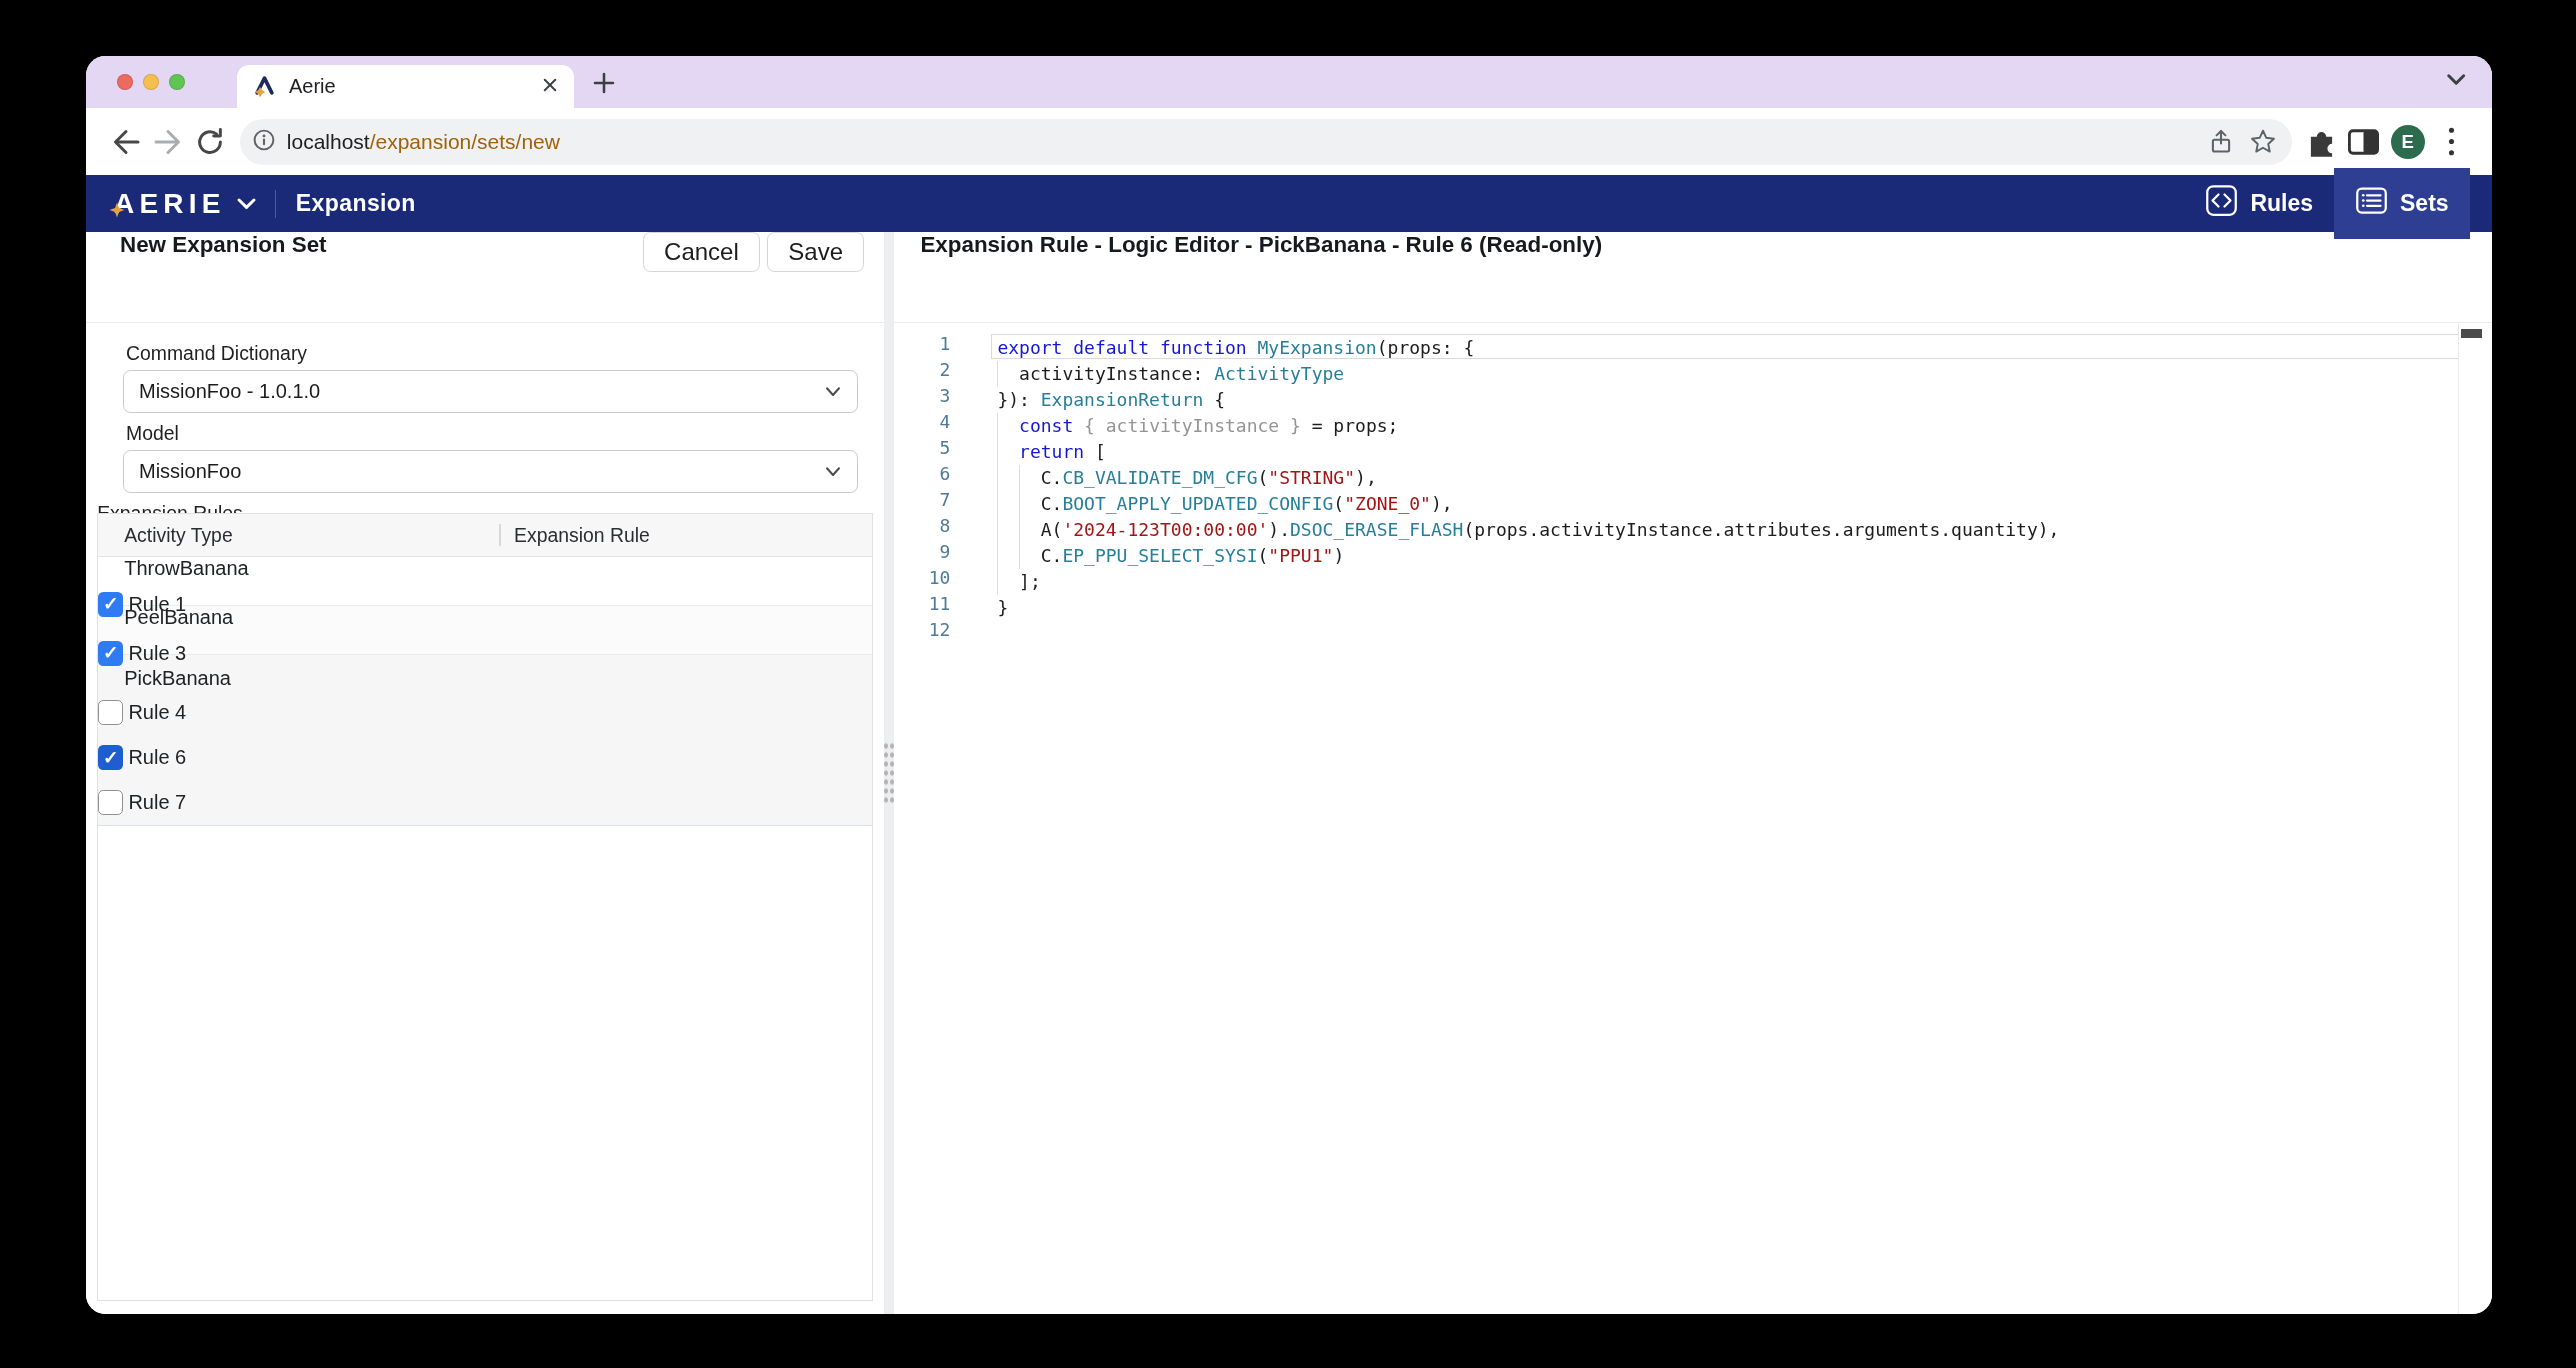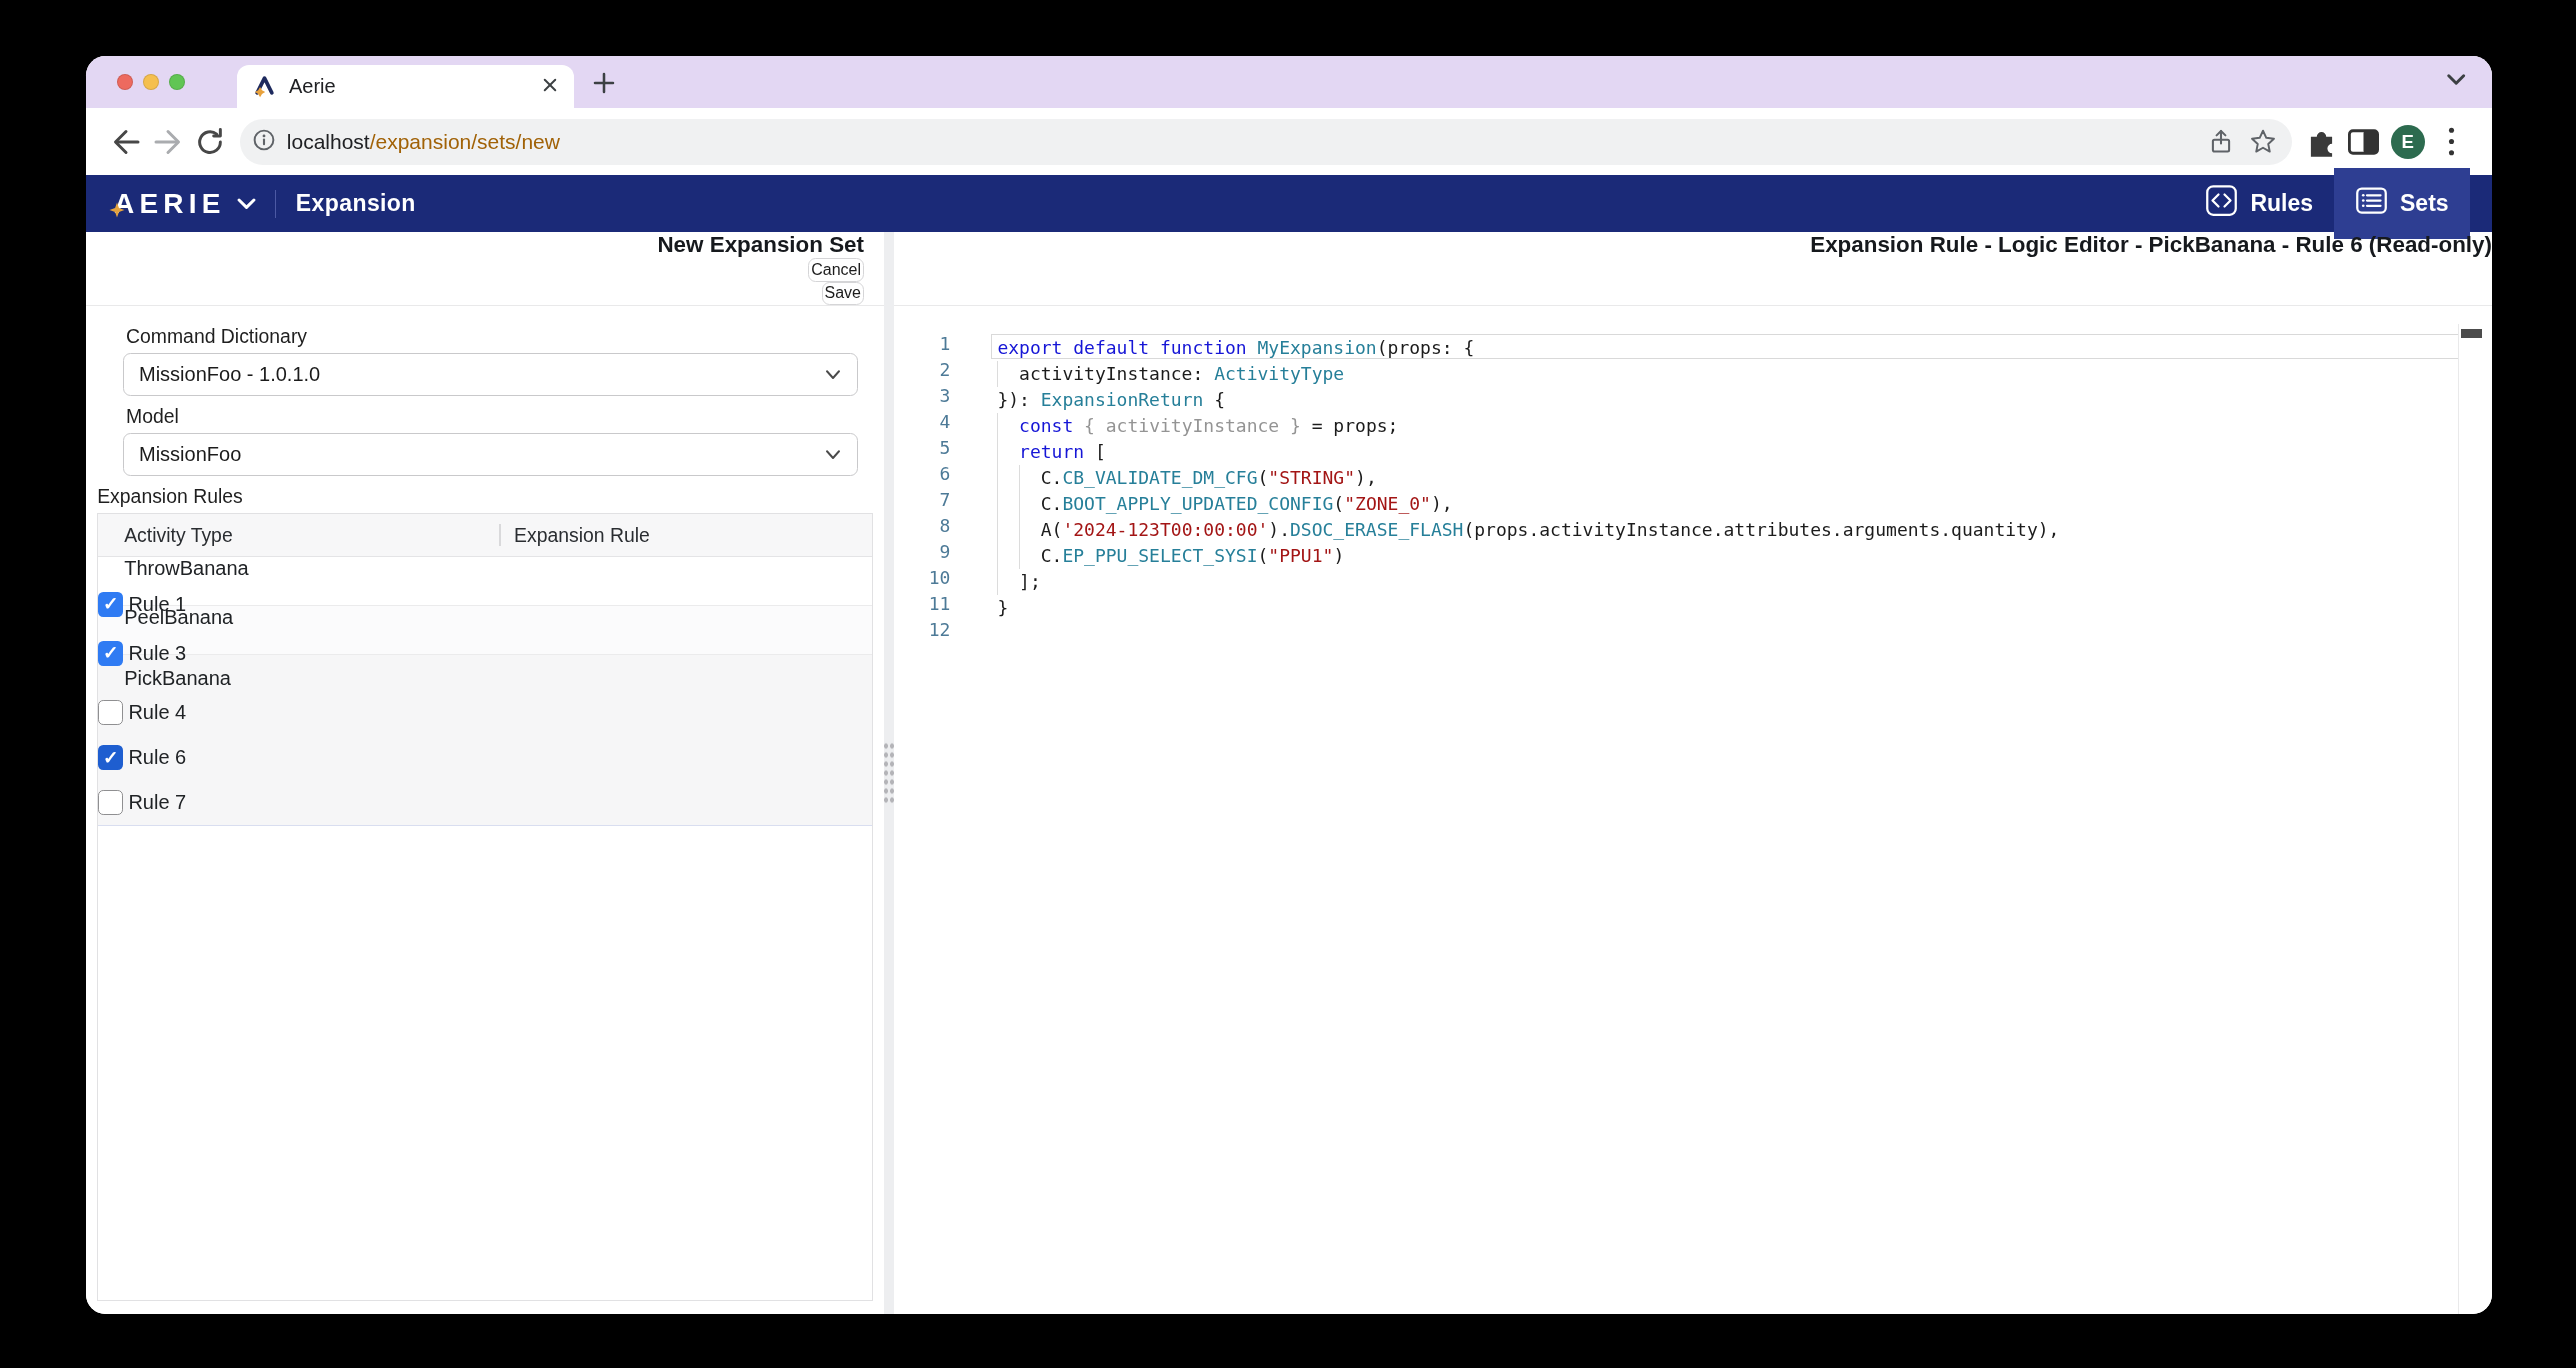--- a/index.html
+++ b/index.html
@@ -43,28 +43,28 @@
   .logo .star{position:absolute;left:-6px;bottom:-6.7px;}
   .logo-chev{margin-left:10.4px;display:flex;align-items:center;}
   .nav-div{width:1.5px;height:28px;background:#4c59a4;margin:0 19.4px 0 18px;}
   .app-title{font-size:23px;font-weight:600;letter-spacing:0.4px;}
   .nav-spacer{flex:1;}
   .nav-btn{display:flex;align-items:center;gap:12px;height:71px;padding:0 21px;font-size:23px;font-weight:600;}
   .nav-btn.active{background:#2e3e92;}
   .navbar-end{width:22.4px;height:57px;}
   
   .content{display:flex;height:1082px;background:#fff;}
-  .panel-head{height:74px;border-bottom:1.5px solid #e9e9ea;display:flex;align-items:flex-end;box-sizing:border-box;flex-direction:column;}
+  .panel-head{height:91px;border-bottom:1.5px solid #e9e9ea;display:flex;align-items:flex-start;box-sizing:border-box;}
   .panel-title{font-size:22.4px;font-weight:700;color:#16191d;}
   
   .left{width:798px;position:relative;flex:0 0 auto;}
   .left .panel-head{padding:0 20px 0 34px;}
   .left .panel-title{flex:1;}
-  .btn{height:40px;padding:0 2px;border:1.5px solid #d5d5d7;border-radius:7.5px;background:#fff;
-       font-size:16px;font-weight:500;color:#1c1c1c;display:flex;align-items:center;box-sizing:border-box;}
+  .btn{height:40px;padding:0 20px;border:1.5px solid #d5d5d7;border-radius:7.5px;background:#fff;
+       font-size:24px;font-weight:500;color:#1c1c1c;display:flex;align-items:center;box-sizing:border-box;}
   .btn + .btn{margin-left:7.5px;}
   .form{padding:19.4px 26px 0 37px;}
   .field-label{font-size:19.4px;color:#1f1f1f;margin:0 0 5.2px 3px;line-height:22.4px;}
   .select{
     height:43px;border:1.5px solid #c9c9cb;border-radius:7.5px;background:#fff;display:flex;align-items:center;
     padding:0 15px;font-size:20px;color:#1b1b1b;margin-bottom:9px;box-sizing:border-box;
   }
   .select .sel-val{flex:1;}
   .rules-label{font-size:19.4px;color:#1f1f1f;margin:1.5px 0 0 11.2px;}
   .rules-box{position:absolute;left:11.2px;right:11.2px;top:281px;bottom:13.4px;border:0.7px solid #e1e1e3;background:#fff;box-sizing:border-box;}

